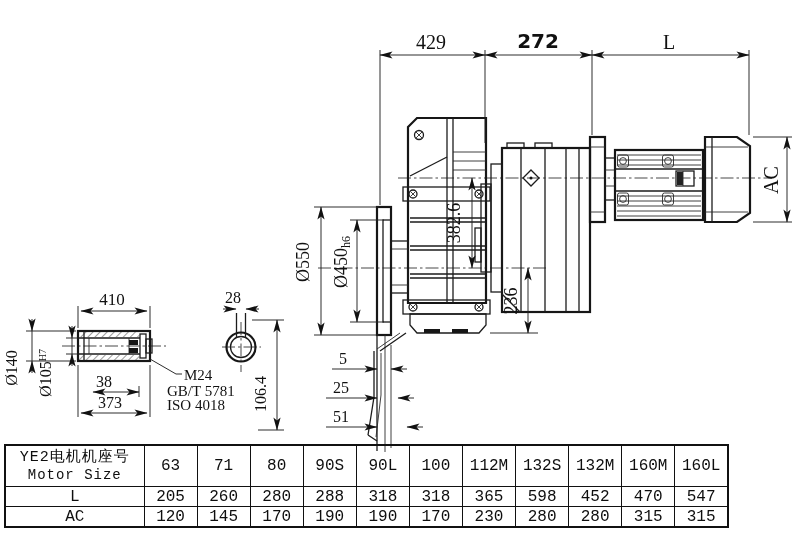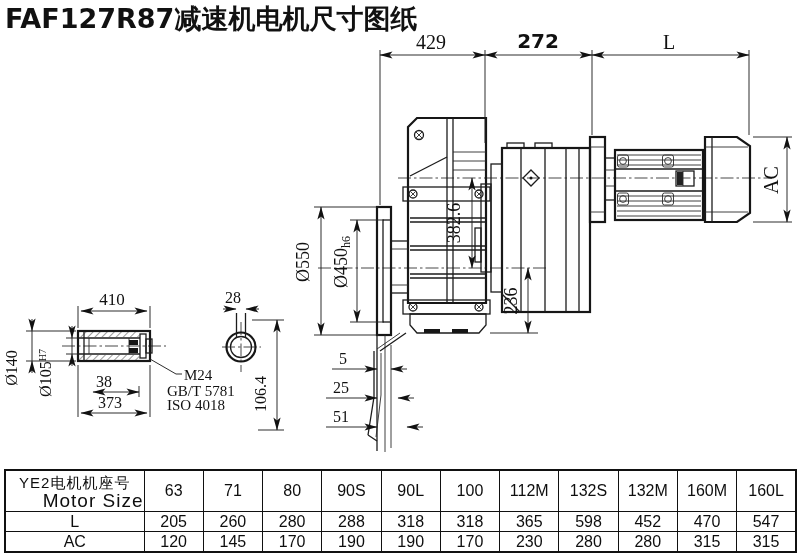--- a/index.html
+++ b/index.html
@@ -11,36 +11,35 @@
   #brand .inner{border:1.5px solid #2a2ab0;padding:0px 6px 1px 6px;
       font-family:"Liberation Serif",serif;font-weight:bold;font-size:22px;color:#1c1cb4;letter-spacing:1px;}
   svg text{font-family:"Liberation Serif",serif;fill:#111;}
   .o{stroke:#161616;stroke-width:2.2;fill:none;stroke-linejoin:miter;}
   .m{stroke:#1c1c1c;stroke-width:1.3;fill:none;}
   .t{stroke:#2a2a2a;stroke-width:0.9;fill:none;}
   .dim{stroke:#222;stroke-width:0.95;fill:none;}
   .cl{stroke:#333;stroke-width:0.9;fill:none;stroke-dasharray:13 3 2.5 3;}
   .ds{font-size:17px;} .ds20{font-size:20px;} .ds18{font-size:18px;} .ds16{font-size:16px;} .ds15{font-size:15px;}
   .bold272{font-family:"DejaVu Sans",sans-serif;font-weight:bold;font-size:20px;}
-  #dimtable{position:absolute;left:4px;top:469px;width:793px;border-collapse:collapse;table-layout:fixed;
-            font-family:Liberation Sans, sans-serif;}
+  #dimtable{position:absolute;left:4px;top:444px;width:725px;border-collapse:collapse;table-layout:fixed;
+            font-family:Liberation Mono, monospace;}
   #dimtable th,#dimtable td{border:1.5px solid #111;text-align:center;vertical-align:middle;
             padding:0;font-weight:normal;color:#0e0e0e;}
   #dimtable{border:2px solid #111;}
   #dimtable thead th{height:40px;font-size:16px;}
   #dimtable tbody td{height:19px;font-size:16px;line-height:18px;}
   #dimtable .cn{font-size:15px;line-height:18px;letter-spacing:1px;}
-  #dimtable .en{font-size:19px;line-height:17px;letter-spacing:1px;text-align:right;}
+  #dimtable .en{font-size:14px;line-height:17px;letter-spacing:1px;}
 </style>
 </head>
 <body>
 
 <div id="stage">
 
-  <div id="title">FAF127R87减速机电机尺寸图纸</div>
 
 
   <svg width="800" height="452" viewBox="0 0 800 452" style="position:absolute;left:0;top:0;">
     <defs>
       <marker id="arr" viewBox="0 0 14 8" refX="13" refY="4" markerWidth="14" markerHeight="8" orient="auto-start-reverse" markerUnits="userSpaceOnUse">
         <path d="M13.5,4 L0.5,7.6 L3.5,4 L0.5,0.4 Z" fill="#111"></path>
       </marker>
       <pattern id="hatch" width="5" height="5" patternUnits="userSpaceOnUse" patternTransform="rotate(45)">
         <line x1="0" y1="0" x2="0" y2="5" stroke="#3a3a3a" stroke-width="1"></line>
       </pattern>

